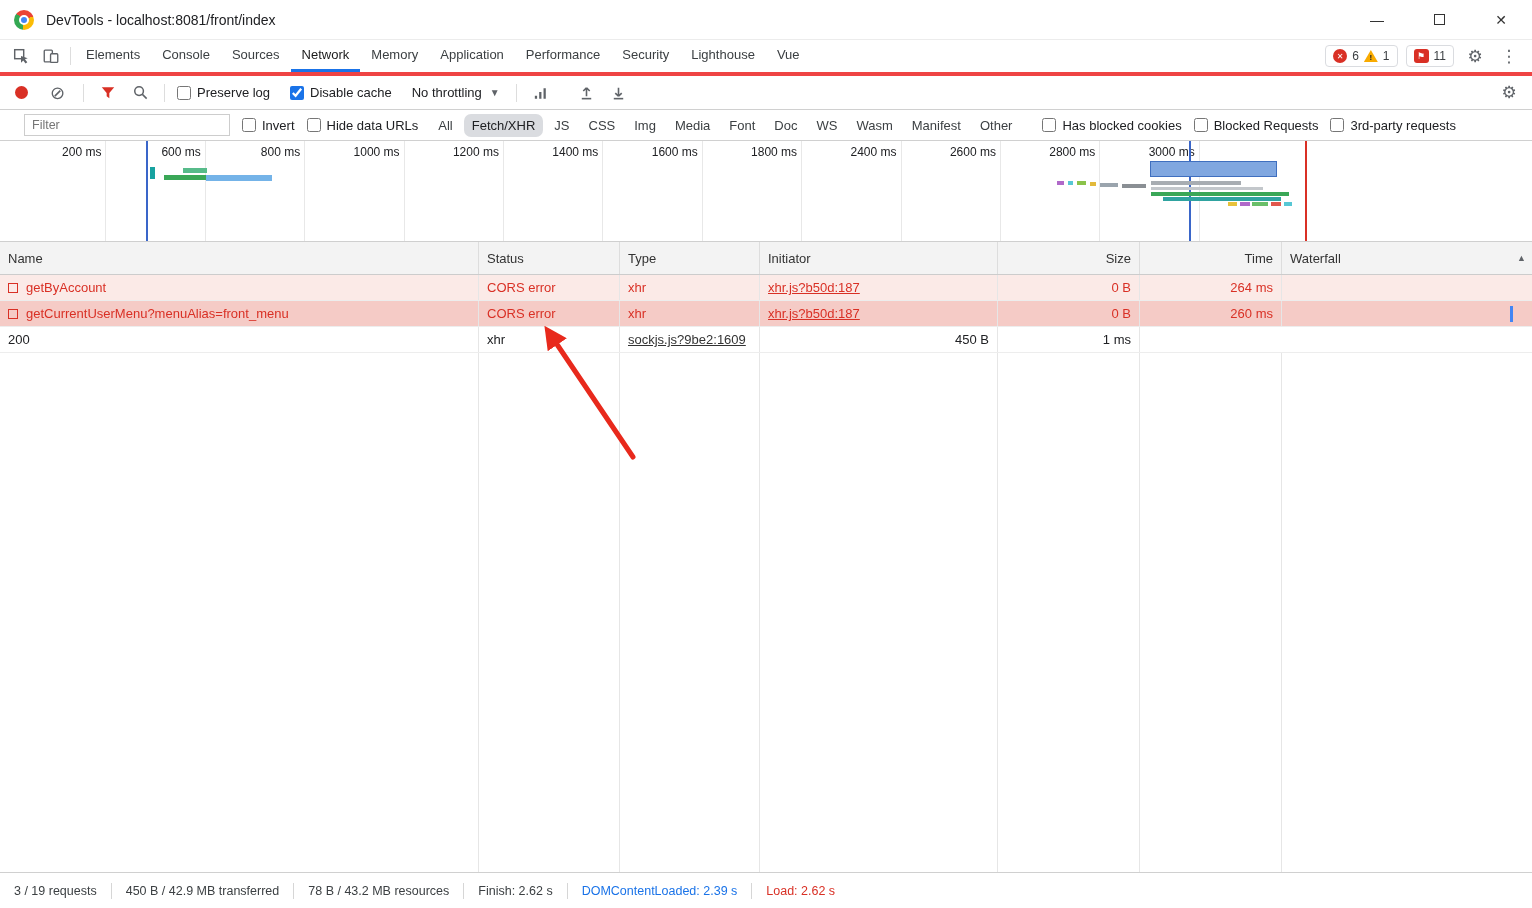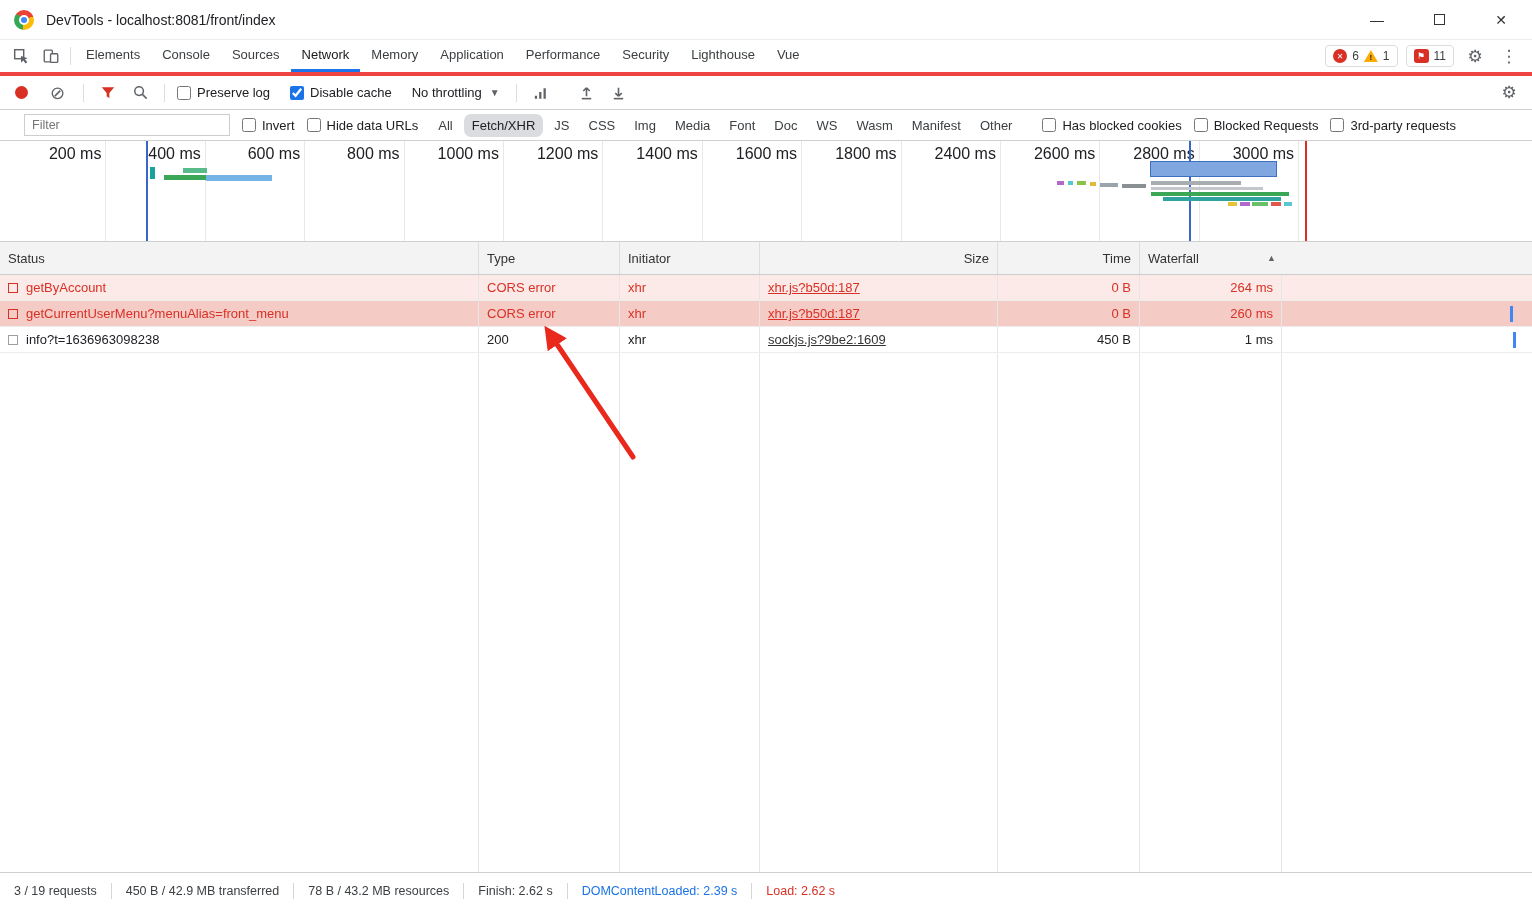--- a/index.html
+++ b/index.html
@@ -61,21 +61,21 @@
                   font-family:"Liberation Sans",sans-serif; color:#333; outline:none; }
   .filter-input::placeholder { color:#757575; }
   .pills { display:flex; align-items:center; gap:3px; }
   .pill { padding:4px 8px; border-radius:4px; color:#3c4043; font-size:13px; }
   .pill.active { background:#dadce0; color:#202124;border-radius:7px; }
 
   
   .overview { height:101px; border-bottom:1px solid #cfcfcf; position:relative; flex:0 0 auto; background:#fff; }
   .tl-cols { position:absolute; inset:0; display:flex; padding-left:7px; }
   .tl-col { width:99.4px; border-right:1px solid #e8e8e8; display:flex; justify-content:flex-end;
-            padding:4px 4px 0 0; font-size:16px; color:#202124; flex:0 0 auto; }
+            padding:4px 4px 0 0; font-size:12px; color:#202124; flex:0 0 auto; }
   .tl-bars { position:absolute; inset:0; }
   .tl-bar { position:absolute; }
 
   
   .grid-cols { display:grid; grid-template-columns:479px 141px 140px 238px 142px 142px minmax(0,1fr); }
   .table-header { height:33px; background:#f3f3f3; border-bottom:1px solid #ccc; flex:0 0 auto; }
   .th { display:flex; align-items:center; padding:0 8px; border-right:1px solid #ddd; font-size:13px; color:#333; position:relative; }
   .th:last-child { border-right:none; }
   .th.right { justify-content:flex-end; }
   .th .sort { position:absolute; right:6px; font-size:9px; color:#5f6368; }
@@ -256,23 +256,20 @@
       <span data-interactable="false">3rd-party requests</span>
     </label>
   </div>
 
   <div class="overview" data-interactable="true">
     <div class="tl-cols" data-interactable="false">
         <div class="tl-col" data-interactable="false">
           <span data-interactable="false">200 ms</span>
         </div>
         <div class="tl-col" data-interactable="false">
-          <span data-interactable="false">400 ms</span>
-        </div>
-        <div class="tl-col" data-interactable="false">
           <span data-interactable="false">600 ms</span>
         </div>
         <div class="tl-col" data-interactable="false">
           <span data-interactable="false">800 ms</span>
         </div>
         <div class="tl-col" data-interactable="false">
           <span data-interactable="false">1000 ms</span>
         </div>
         <div class="tl-col" data-interactable="false">
           <span data-interactable="false">1200 ms</span>
@@ -321,20 +318,23 @@
         <div class="tl-bar" data-interactable="false" style="left: 1228px; top: 61px; width: 9px; height: 4px; background: rgb(232, 194, 58);"></div>
         <div class="tl-bar" data-interactable="false" style="left: 1240px; top: 61px; width: 10px; height: 4px; background: rgb(176, 105, 201);"></div>
         <div class="tl-bar" data-interactable="false" style="left: 1252px; top: 61px; width: 16px; height: 4px; background: rgb(106, 191, 105);"></div>
         <div class="tl-bar" data-interactable="false" style="left: 1271px; top: 61px; width: 10px; height: 4px; background: rgb(226, 87, 76);"></div>
         <div class="tl-bar" data-interactable="false" style="left: 1284px; top: 61px; width: 8px; height: 4px; background: rgb(87, 199, 212);"></div>
       </div>
   </div>
 
   <div class="table-header grid-cols" data-interactable="false">
       <div class="th" data-interactable="true">
+        <span data-interactable="false">Name</span>
+      </div>
+      <div class="th" data-interactable="true">
         <span data-interactable="false">Status</span>
       </div>
       <div class="th" data-interactable="true">
         <span data-interactable="false">Type</span>
       </div>
       <div class="th" data-interactable="true">
         <span data-interactable="false">Initiator</span>
       </div>
       <div class="th right" data-interactable="true">
         <span data-interactable="false">Size</span>
@@ -372,24 +372,20 @@
         <div class="td" data-interactable="false">
           <a data-interactable="true">xhr.js?b50d:187</a>
         </div>
         <div class="td right" data-interactable="false">0 B</div>
         <div class="td right" data-interactable="false">260 ms</div>
         <div class="td waterfall" data-interactable="false">
           <span class="wf-tick" data-interactable="false" style="left: 228px; background: rgb(66, 133, 244);"></span>
         </div>
       </div>
       <div class="tr grid-cols" data-interactable="true">
-        <div class="td name" data-interactable="true">
-          <span class="req-icon" data-interactable="false"></span>
-          <span data-interactable="false">info?t=1636963098238</span>
-        </div>
         <div class="td" data-interactable="false">200</div>
         <div class="td" data-interactable="false">xhr</div>
         <div class="td" data-interactable="false">
           <a data-interactable="true">sockjs.js?9be2:1609</a>
         </div>
         <div class="td right" data-interactable="false">450 B</div>
         <div class="td right" data-interactable="false">1 ms</div>
         <div class="td waterfall" data-interactable="false">
           <span class="wf-tick" data-interactable="false" style="left: 231px; background: rgb(66, 133, 244);"></span>
         </div>

